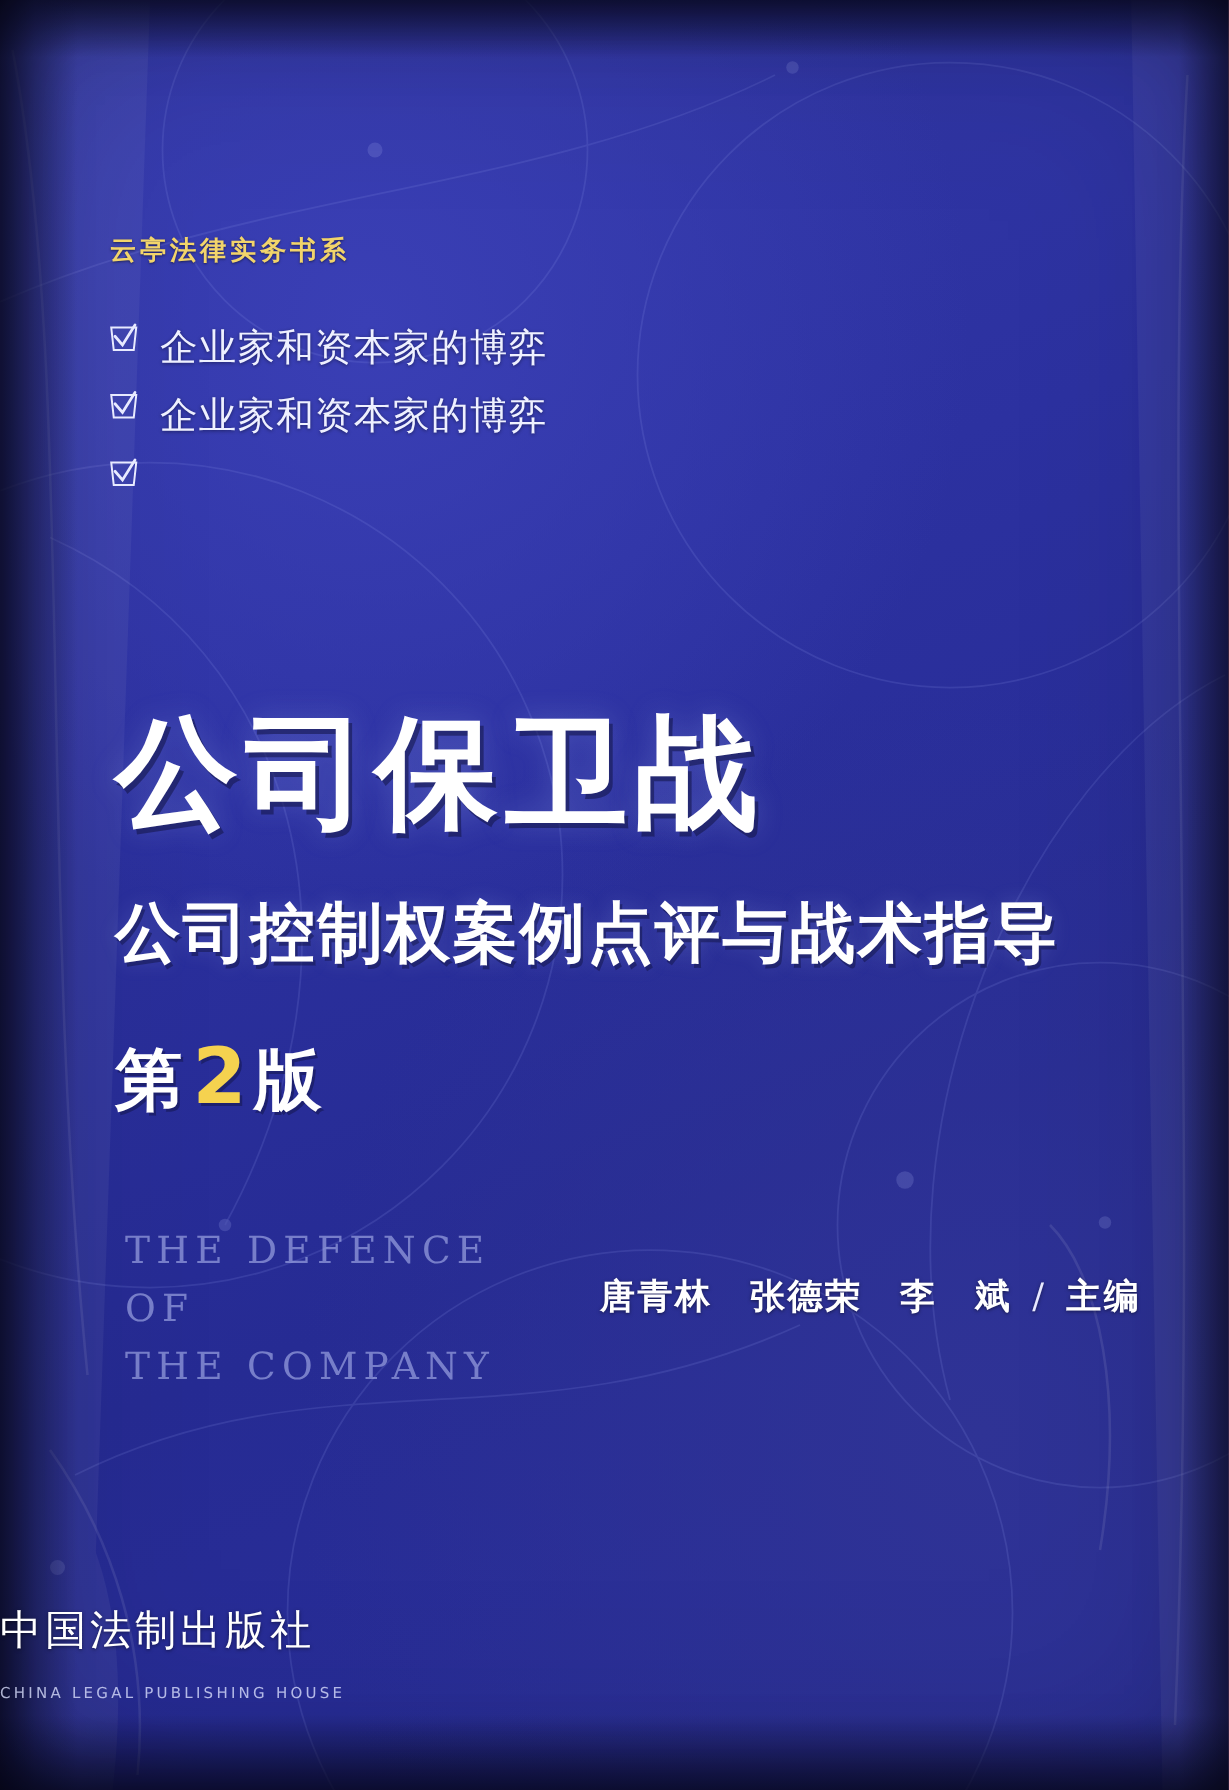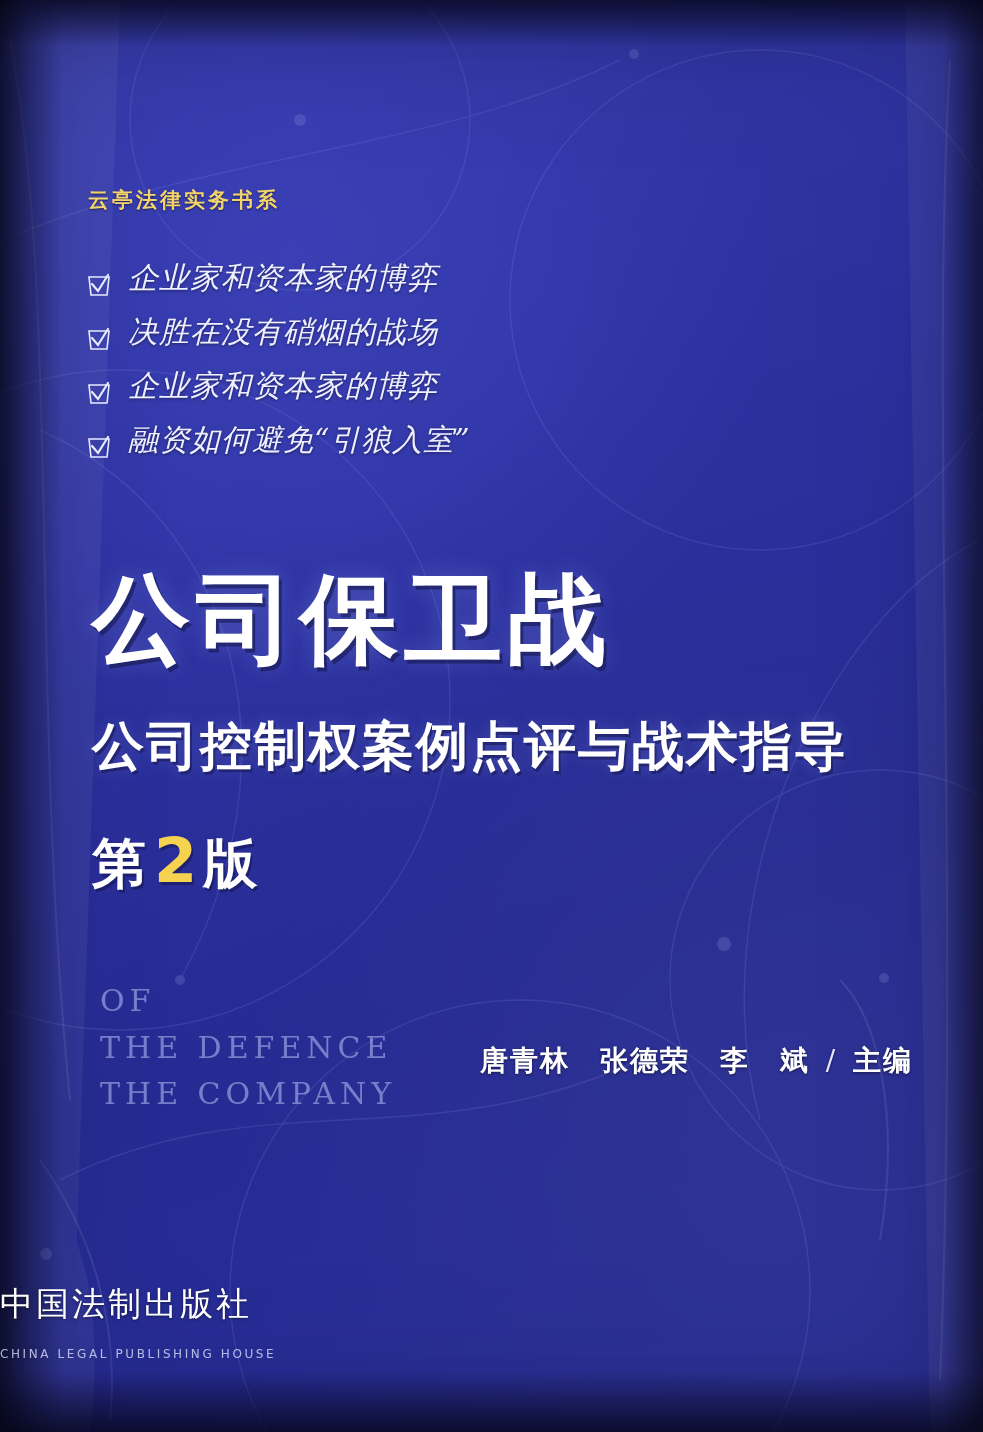--- a/index.html
+++ b/index.html
@@ -83,23 +83,22 @@
   }
 
   .bullets {
     position: absolute;
     left: 86px;
     top: 258px;
     width: 560px;
   }
   .bullet-row {
     display: flex;
-    align-items: flex-end;
+    align-items: flex-start;
     margin-bottom: 13px;
-    font-style: italic;
   }
   .bullet-mark {
     width: 26px;
     height: 26px;
     margin-right: 16px;
     flex: 0 0 auto;
     position: relative;
   }
   .bullet-mark svg { display: block; }
   .bullet-text {
@@ -175,21 +174,20 @@
     position: absolute;
     right: 70px;
     top: 1018px;
     font-family: "DejaVu Serif", "Liberation Serif", serif;
     font-weight: bold;
     font-size: 28px;
     letter-spacing: 2px;
     color: #ffffff;
     text-shadow: 0 1px 3px rgba(0,0,0,0.5);
     white-space: nowrap;
-    margin-top: 24px;
   }
   .authors .sep {
     font-weight: normal;
     color: #e8e9ff;
     margin: 0 4px;
   }
 
   .publisher {
     position: absolute;
     left: 0;
@@ -267,65 +265,55 @@
     <div class="bullet-row">
       <span class="bullet-mark">
         <svg width="26" height="26" viewBox="0 0 26 26">
           <path d="M3 4 L23 4 L21 22 L5 22 Z" fill="none" stroke="#e8eaff" stroke-width="1.6"></path>
           <path d="M6 11 L12 18 L22 2" fill="none" stroke="#e8eaff" stroke-width="2.2" stroke-linecap="round"></path>
         </svg>
       </span>
       <span class="bullet-text">企业家和资本家的博弈</span>
     </div>
 
-    <div class="bullet-row">
-      <span class="bullet-mark">
-        <svg width="26" height="26" viewBox="0 0 26 26">
-          <path d="M3 4 L23 4 L21 22 L5 22 Z" fill="none" stroke="#e8eaff" stroke-width="1.6"></path>
-          <path d="M6 11 L12 18 L22 2" fill="none" stroke="#e8eaff" stroke-width="2.2" stroke-linecap="round"></path>
-        </svg>
-      </span>
-      <span class="bullet-text">决胜在没有硝烟的战场</span>
-    </div>
 
     <div class="bullet-row">
       <span class="bullet-mark">
         <svg width="26" height="26" viewBox="0 0 26 26">
           <path d="M3 4 L23 4 L21 22 L5 22 Z" fill="none" stroke="#e8eaff" stroke-width="1.6"></path>
           <path d="M6 11 L12 18 L22 2" fill="none" stroke="#e8eaff" stroke-width="2.2" stroke-linecap="round"></path>
         </svg>
       </span>
       <span class="bullet-text">企业家和资本家的博弈</span>
     </div>
 
     <div class="bullet-row">
       <span class="bullet-mark">
         <svg width="26" height="26" viewBox="0 0 26 26">
           <path d="M3 4 L23 4 L21 22 L5 22 Z" fill="none" stroke="#e8eaff" stroke-width="1.6"></path>
           <path d="M6 11 L12 18 L22 2" fill="none" stroke="#e8eaff" stroke-width="2.2" stroke-linecap="round"></path>
         </svg>
       </span>
-      <span class="bullet-text">融资如何避免“引狼入室”</span>
     </div>
 
   </div>
 
   <div class="main-title">公司保卫战</div>
 
   <div class="sub-title">公司控制权案例点评与战术指导</div>
 
   <div class="edition">
     <span class="ed-word">第</span>
     <span class="ed-num">2</span>
     <span class="ed-word">版</span>
   </div>
 
   <div class="eng-title">
+    <div>THE DEFENCE</div>
     <div>OF</div>
-    <div>THE DEFENCE</div>
     <div>THE COMPANY</div>
   </div>
 
   <div class="authors">
     <span>唐青林　张德荣　李　斌</span>
     <span class="sep">/</span>
     <span>主编</span>
   </div>
 
   <div class="publisher">

